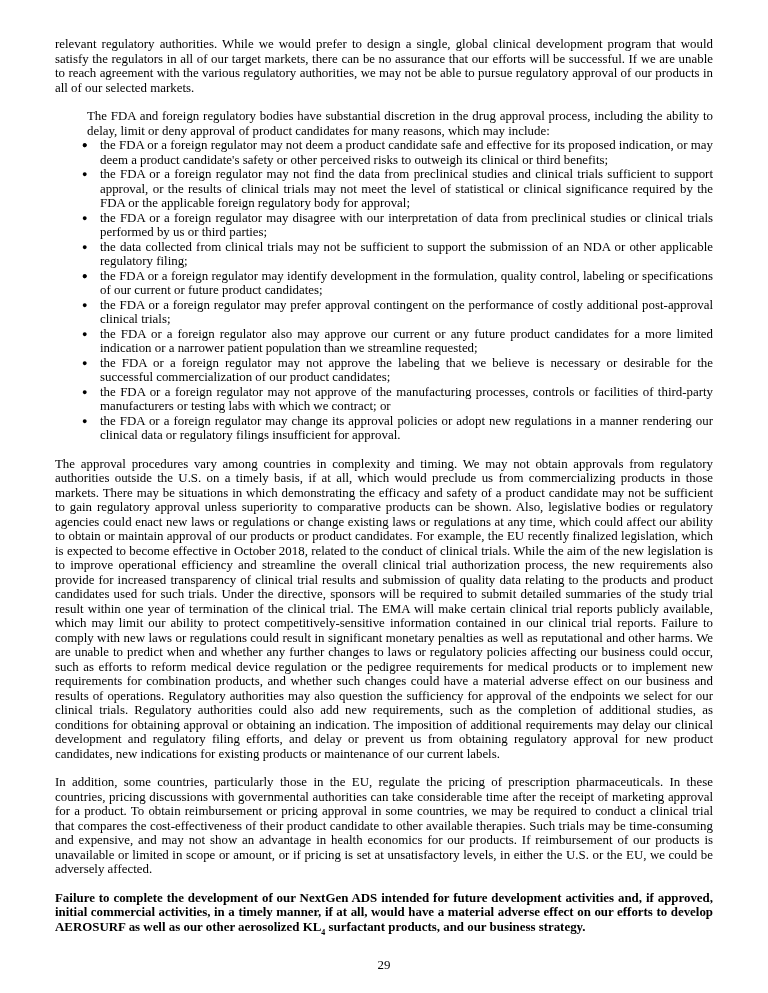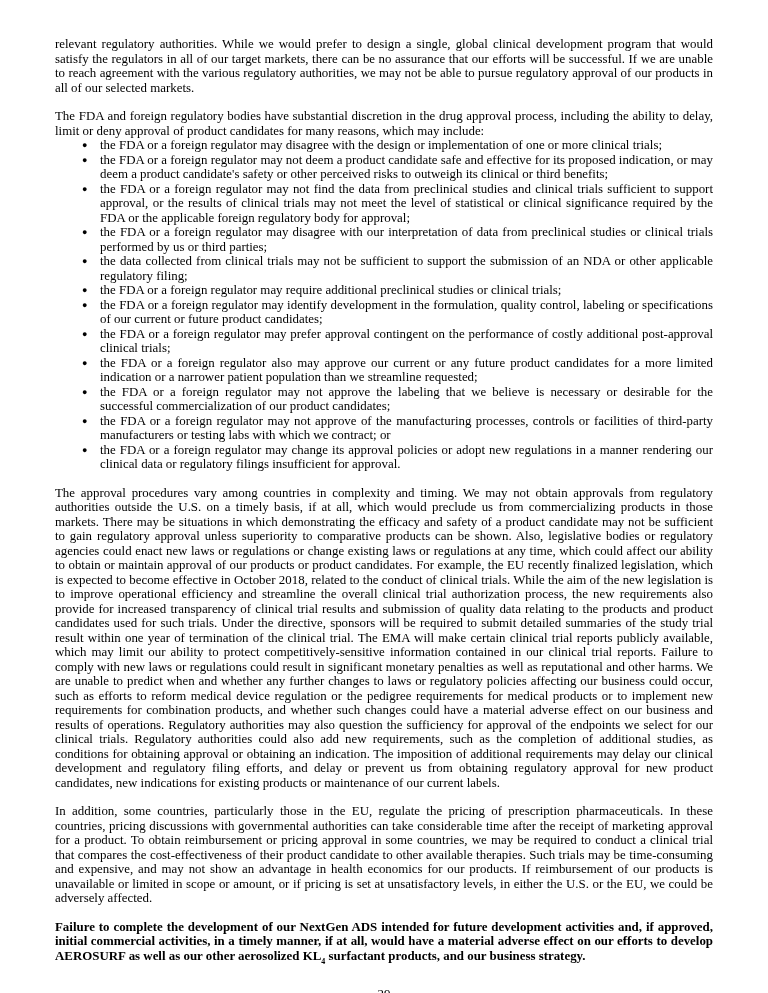--- a/index.html
+++ b/index.html
@@ -21,20 +21,21 @@
     display: flex;
     flex-direction: column;
   }
   .para {
     margin: 0 0 14px 0;
     text-align: justify;
     font-family: Liberation Serif, serif;
   }
   .para.no-gap {
     margin-bottom: 0;
+    margin-left: 32px;
   }
   ul.bullet-list {
     list-style: none;
     margin: 0 0 14px 0;
     padding: 0;
   }
   li.bullet-item {
     position: relative;
     padding-left: 45px;
     text-align: justify;
@@ -64,41 +65,39 @@
 
 <div class="page">
 
   <p class="para">relevant regulatory authorities. While we would prefer to design a single, global clinical development program that would satisfy the regulators in all of our target markets, there can be no assurance that our efforts will be successful. If we are unable to reach agreement with the various regulatory authorities, we may not be able to pursue regulatory approval of our products in all of our selected markets.</p>
 
   <p class="para no-gap">The FDA and foreign regulatory bodies have substantial discretion in the drug approval process, including the ability to delay, limit or deny approval of product candidates for many reasons, which may include:</p>
 
   <ul class="bullet-list">
     <li class="bullet-item">
       <span class="bullet-marker">●</span>
-      <span>the FDA or a foreign regulator may disagree with the design or implementation of one or more clinical trials;</span>
     </li>
     <li class="bullet-item">
       <span class="bullet-marker">●</span>
       <span>the FDA or a foreign regulator may not deem a product candidate safe and effective for its proposed indication, or may deem a product candidate's safety or other perceived risks to outweigh its clinical or third benefits;</span>
     </li>
     <li class="bullet-item">
       <span class="bullet-marker">●</span>
       <span>the FDA or a foreign regulator may not find the data from preclinical studies and clinical trials sufficient to support approval, or the results of clinical trials may not meet the level of statistical or clinical significance required by the FDA or the applicable foreign regulatory body for approval;</span>
     </li>
     <li class="bullet-item">
       <span class="bullet-marker">●</span>
       <span>the FDA or a foreign regulator may disagree with our interpretation of data from preclinical studies or clinical trials performed by us or third parties;</span>
     </li>
     <li class="bullet-item">
       <span class="bullet-marker">●</span>
       <span>the data collected from clinical trials may not be sufficient to support the submission of an NDA or other applicable regulatory filing;</span>
     </li>
     <li class="bullet-item">
       <span class="bullet-marker">●</span>
-      <span>the FDA or a foreign regulator may require additional preclinical studies or clinical trials;</span>
     </li>
     <li class="bullet-item">
       <span class="bullet-marker">●</span>
       <span>the FDA or a foreign regulator may identify development in the formulation, quality control, labeling or specifications of our current or future product candidates;</span>
     </li>
     <li class="bullet-item">
       <span class="bullet-marker">●</span>
       <span>the FDA or a foreign regulator may prefer approval contingent on the performance of costly additional post-approval clinical trials;</span>
     </li>
     <li class="bullet-item">

